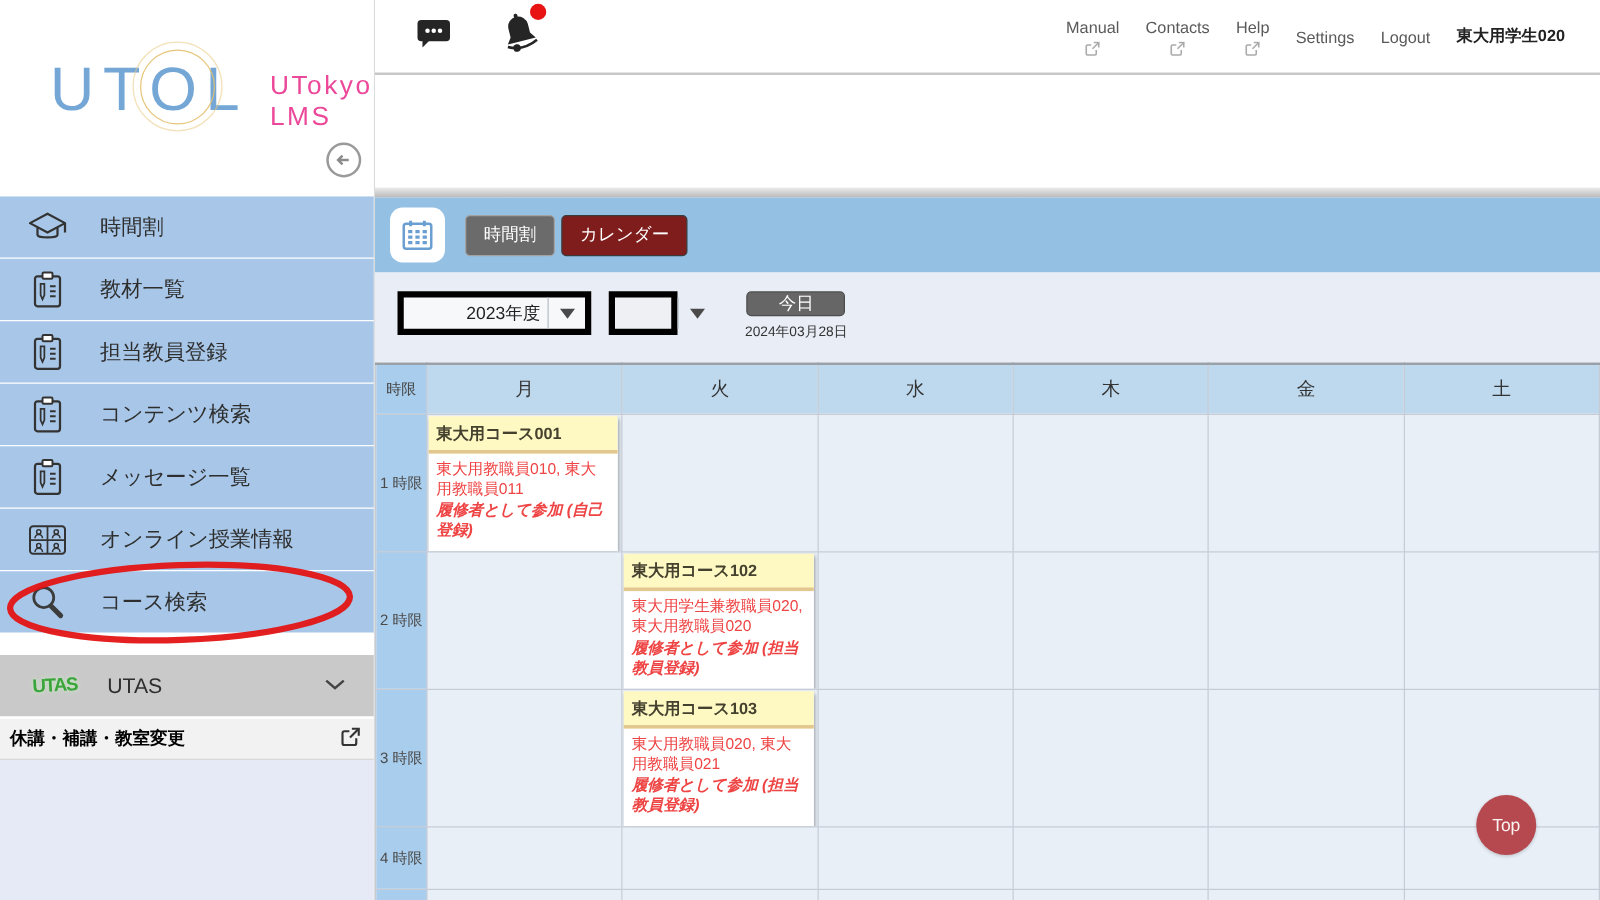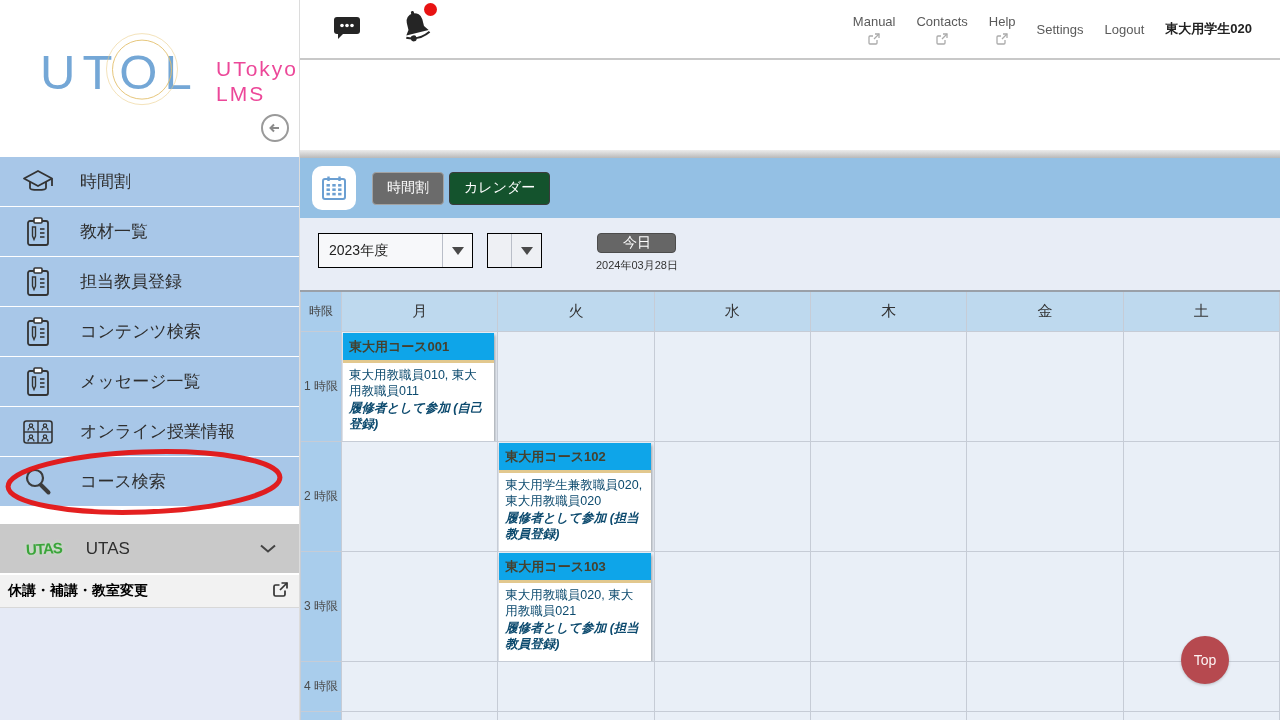--- a/index.html
+++ b/index.html
@@ -70,26 +70,26 @@
   .shadow-strip { height:8px; background:linear-gradient(#ececec,#b9b9b9); }
 
   .band { height:60px; background:#94c0e4; display:flex; align-items:center;
     padding-left:12px; }
   .cal-tile { width:44px; height:44px; background:#fff; border-radius:10px;
     display:flex; align-items:center; justify-content:center; flex:none; }
   .tabs { display:flex; gap:5px; margin-left:16px; }
   .tab { height:33px; padding:0 14px; color:#fff; font-size:14px; border-radius:4px;
     display:flex; align-items:center; cursor:pointer; }
   .tab.active { background:#6b6b6b; border:1px solid #a2a2a2; }
-  .tab.inactive { background:#14532d; border:1px solid #3b3b3b; }
+  .tab.inactive { background:#7f1d1d; border:1px solid #3b3b3b; }
 
   .controls { height:72px; background:#e8edf6; display:flex; align-items:flex-start;
     padding:15px 0 0 18px; }
-  .dropdown { height:35px; background:#f7f8fa; border:1px solid #000000;
-    display:flex; align-items:center; cursor:pointer; }
+  .dropdown { height:35px; background:#f7f8fa; border:5px solid #000000;
+    display:flex; align-items:center; cursor:pointer;padding-left:40px; }
   .dd-year { width:155px; }
   .dd-term { width:55px; margin-left:14px; background:#eef0f4; }
   .dd-value { flex:1; padding-left:10px; font-size:14px; color:#222; }
   .dd-arrow-box { width:30px; height:100%; border-left:1px solid #b9bec8;
     display:flex; align-items:center; justify-content:center; flex:none; }
   .dd-tri { width:0; height:0; border-left:6px solid transparent;
     border-right:6px solid transparent; border-top:8px solid #4a4a4a; }
   .today-group { margin-left:54px; display:flex; flex-direction:column;
     align-items:center; }
   .today-btn { width:79px; height:20px; background:#666; border:1px solid #4c4c4c;
@@ -105,24 +105,24 @@
   .tt th.day { height:40px; background:#bed9ee; font-size:15px; font-weight:400;
     color:#333; }
   .tt th.corner { background:#a9cdec; font-size:12px; font-weight:400; color:#444; }
   .tt th.period { background:#a9cdec; font-size:12px; font-weight:400; color:#4a4a4a; }
   .tt td.cell { background:#e9eff7; vertical-align:top; padding:0; }
   .r-tall1 { height:108px; } .r-tall2 { height:105px; } .r-tall3 { height:107px; }
   .r-short { height:50px; }
 
   .course-card { width:calc(100% - 4px); margin:1px 2px 0 1px; cursor:pointer;
     box-shadow:1px 2px 3px rgba(0,0,0,.35); }
-  .course-title { background:#0ea5e9; border-bottom:3px solid #e2c88e;
+  .course-title { background:#fef9c3; border-bottom:3px solid #e2c88e;
     padding:5px 6px 4px 6px; font-size:13px; font-weight:bold; color:#45412f; }
   .course-body { background:#fff; padding:4px 6px 8px 6px; font-size:12.5px;
-    color:#0c4a6e; line-height:1.3; }
+    color:#ef4444; line-height:1.3; }
   .course-role { font-style:italic; font-weight:600; margin-top:1px; }
 
   .top-fab { position:absolute; left:1181px; top:636px; width:48px; height:48px;
     border-radius:50%; background:#b6494f; color:#fdf3f3; font-size:14px;
     display:flex; align-items:center; justify-content:center; cursor:pointer;
     z-index:20; box-shadow:0 1px 3px rgba(0,0,0,.2); }
 </style>
 </head>
 <body>
 

